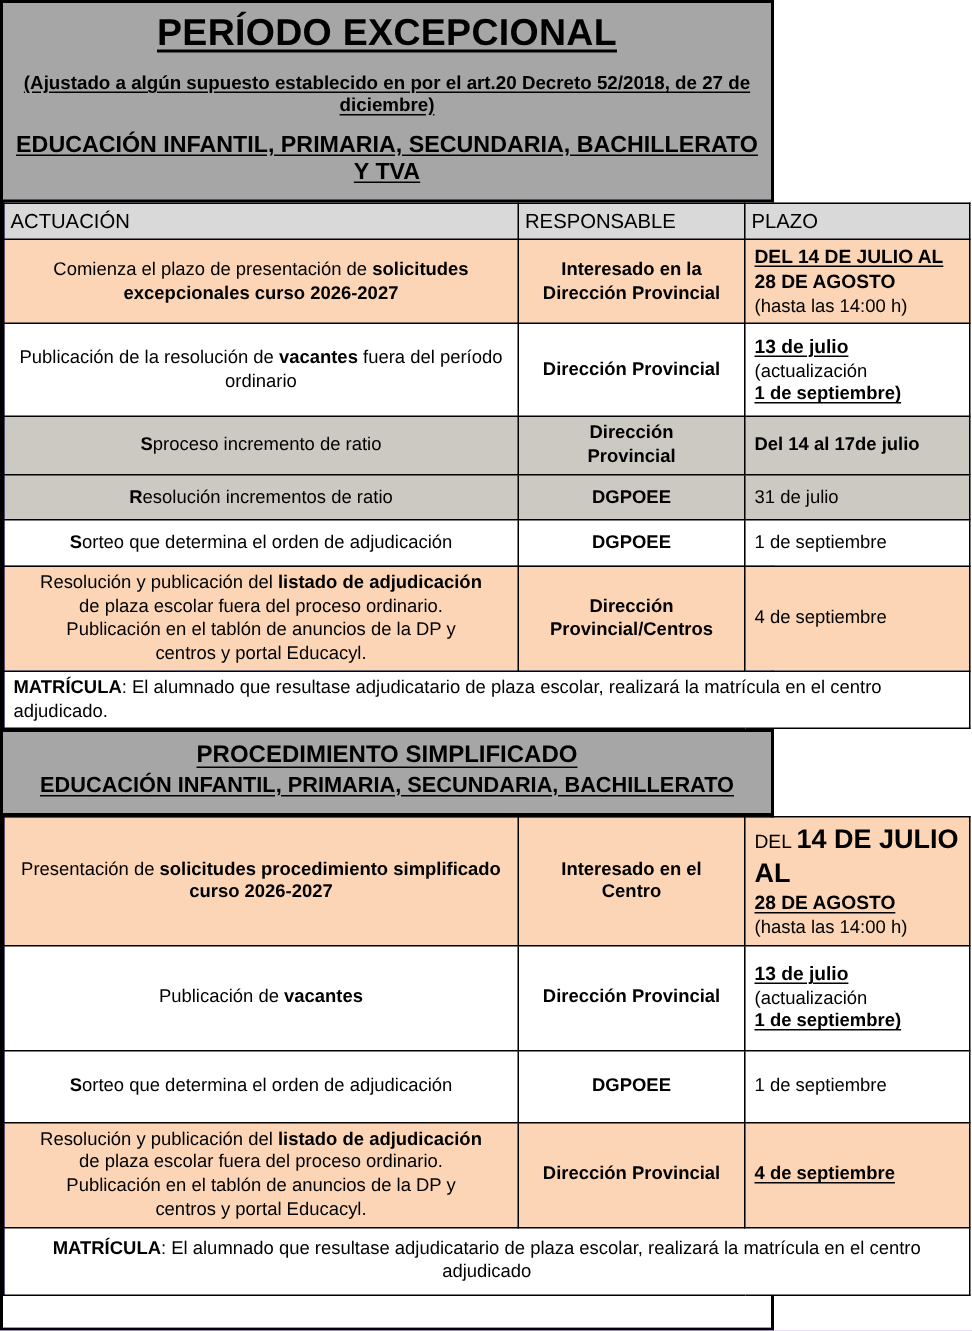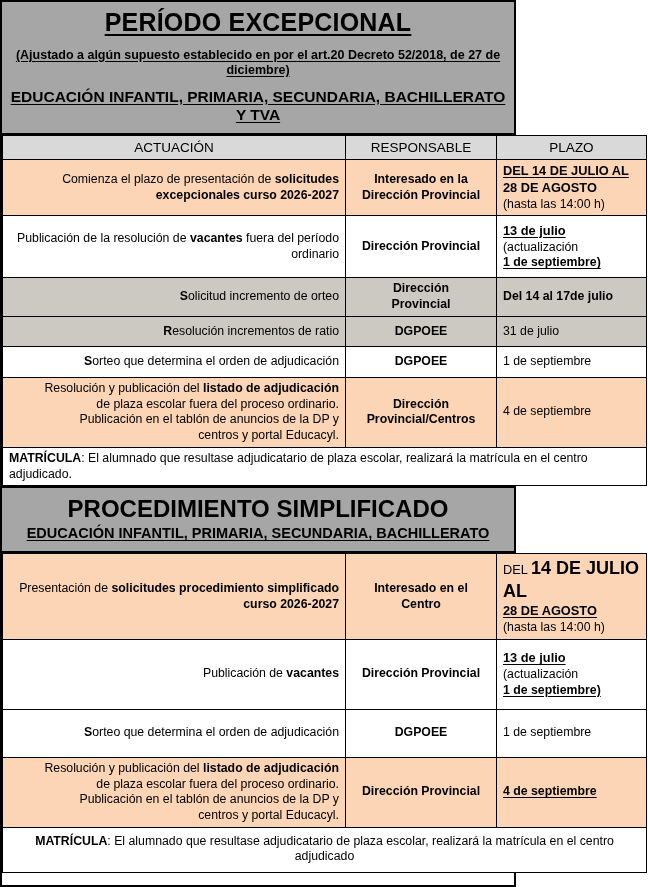--- a/index.html
+++ b/index.html
@@ -51,22 +51,23 @@
   .banner-scope {
     font-size: 15.5px;
     font-weight: bold;
     text-decoration: underline;
     text-underline-offset: 2px;
     margin-top: 10px;
     margin-bottom: 2px;
     line-height: 1.2;
   }
   .banner2-title {
-    font-size: 24px;
-    font-weight: bold;
+    font-size: 16px;
+    font-weight: bold;
+    text-decoration: underline;
     text-underline-offset: 3px;
     line-height: 1.15;
     margin: 3px 0 0 0;
   }
   .banner2-sub {
     font-size: 17px;
     font-weight: bold;
     text-decoration: underline;
     text-underline-offset: 2px;
     margin-top: 9px;
@@ -92,32 +93,32 @@
     border: 1px solid #000;
     padding: 3px 6px;
     font-size: 12.3px;
     vertical-align: middle;
     line-height: 1.28;
   }
   table.grid th {
     background: #d9d9d9;
     font-weight: normal;
     font-size: 13.5px;
-    text-align: center;
+    text-align: left;
     padding: 3px 4px;
   }
   col.c-act { width: 343px; }
   col.c-res { width: 151px; }
   col.c-pla { width: 150px; }
 
   .c-orange { background: #fbd5b5; }
   .c-grey   { background: #ccc9c2; }
   .c-white  { background: #ffffff; }
 
-  .cell-act { text-align: right; margin-top: 33px; }
+  .cell-act { text-align: center; margin-top: 33px; }
   .cell-mid { text-align: center; font-weight: bold; font-size: 12.8px; }
   .cell-pla { text-align: left; font-size: 12.3px; }
 
   .b { font-weight: bold; }
   .ub { font-weight: bold; text-decoration: underline; text-underline-offset: 1.5px; }
 
   .matricula {
     text-align: left;
     font-size: 12.6px;
     background: #ffffff;
@@ -178,21 +179,21 @@
         </td>
         <td class="c-white cell-pla">
           <span class="ub" style="font-size:12.8px">13 de julio</span><br>
           <span>(actualización</span><br>
           <span class="ub">1 de septiembre)</span>
         </td>
       </tr>
 
       <tr>
         <td class="c-grey cell-act" style="height:33px">
-          <span class="b">S</span><span>olicitud incremento de orteo</span>
+          <span class="b">S</span><span>proceso incremento de ratio</span>
         </td>
         <td class="c-grey cell-mid">
           <span>Dirección</span><br>
           <span>Provincial</span>
         </td>
         <td class="c-grey cell-pla">
           <span class="b">Del 14 al 17de julio</span>
         </td>
       </tr>
 

